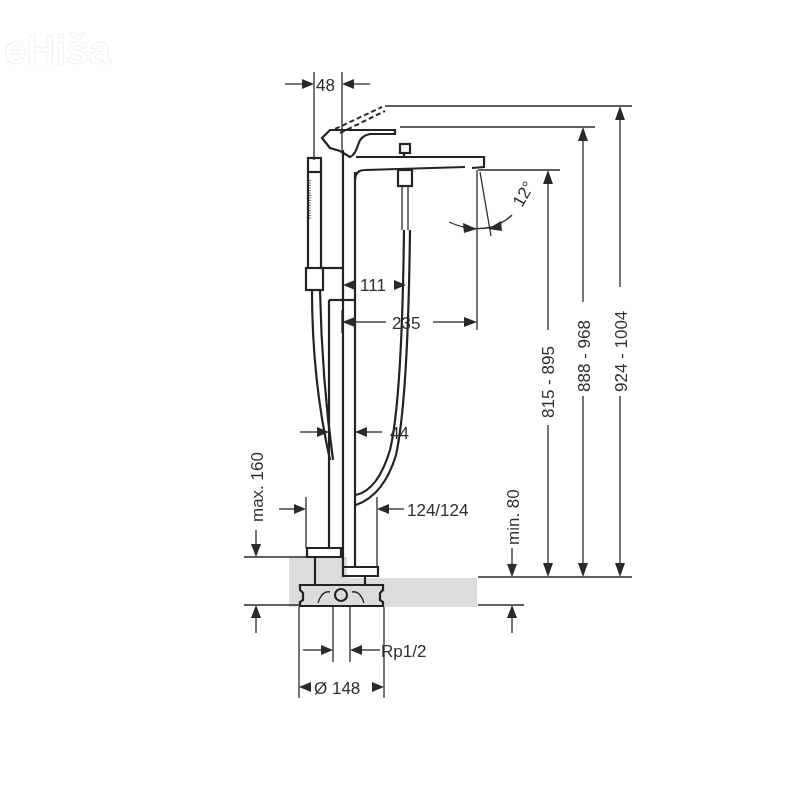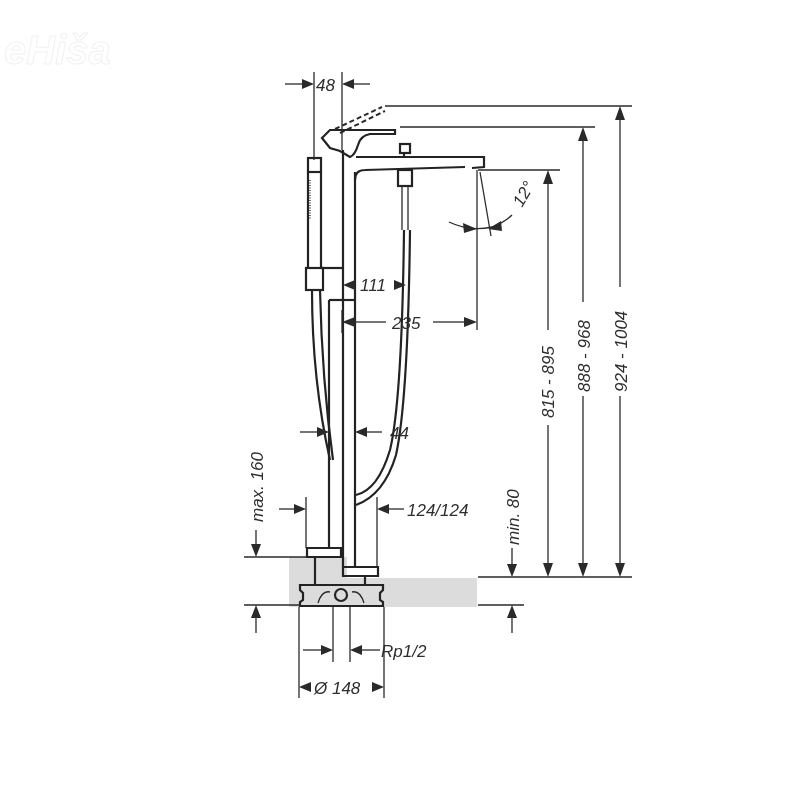--- a/index.html
+++ b/index.html
@@ -1,16 +1,16 @@
 <!DOCTYPE html>
 <html><head>
 <meta charset="utf-8">
 <style>
   html, body { margin: 0; padding: 0; background: #ffffff; }
-  #stage { position: relative; width: 800px; height: 800px; background: #ffffff; overflow: hidden; font-style: italic; }
+  #stage { position: relative; width: 800px; height: 800px; background: #ffffff; overflow: hidden; }
   svg { position: absolute; left: 0; top: 0; }
   .ln { stroke: #2a2a2a; stroke-width: 1.3; fill: none; }
   .thk { stroke: #232323; stroke-width: 2.2; fill: none; }
   .dash { stroke: #2a2a2a; stroke-width: 2; fill: none; stroke-dasharray: 5 3; }
   .ah { fill: #2a2a2a; stroke: none; }
   .lbl { font-family: "Liberation Sans", sans-serif; font-size: 17px; fill: #2e2e2e; }
   .wm { font-family: "Liberation Sans", sans-serif; font-size: 40px; font-weight: bold; fill: #ffffff; stroke: #f1f1f1; stroke-width: 1; }
 </style>
 </head>
 <body>

